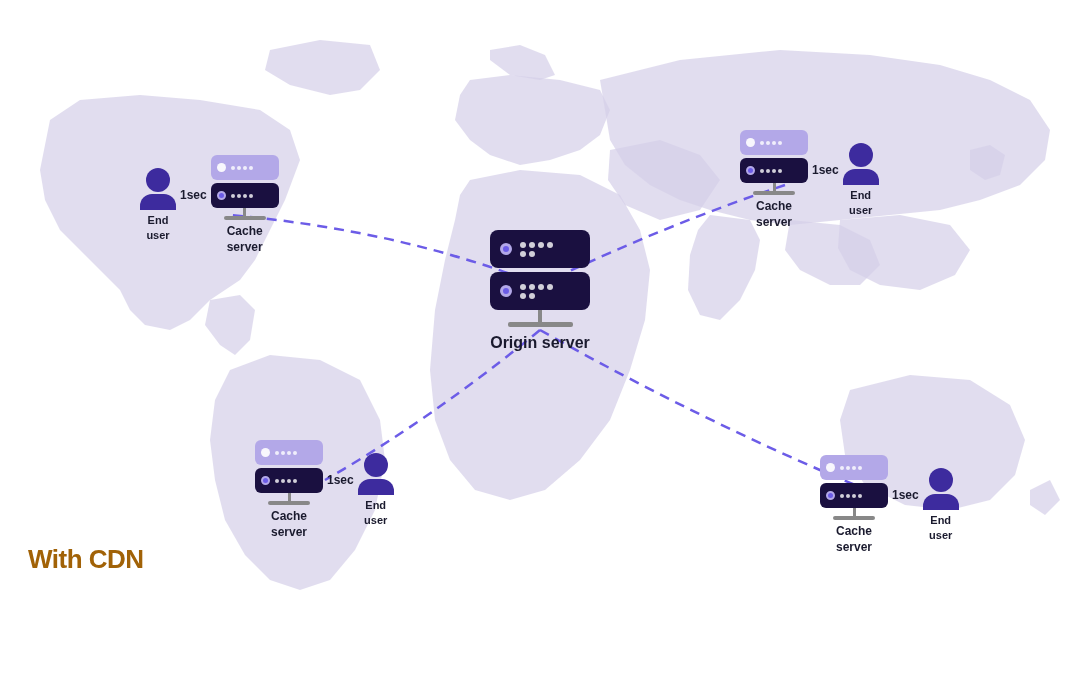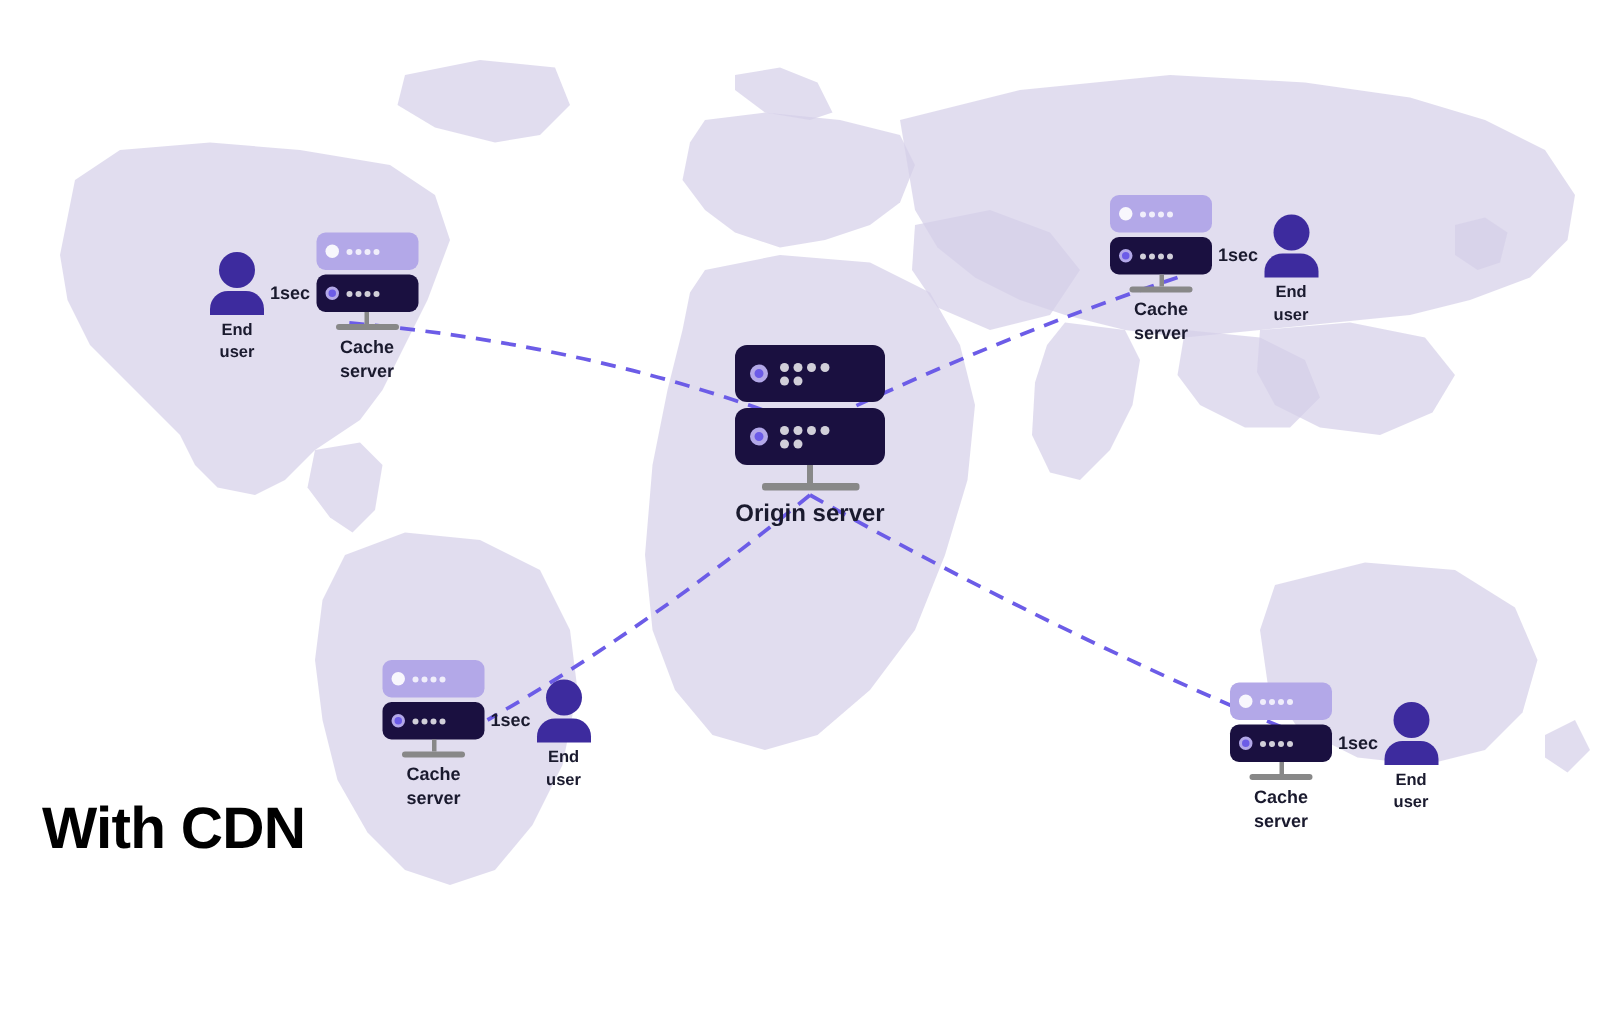--- a/index.html
+++ b/index.html
@@ -17,23 +17,23 @@
       top: 0; left: 0;
       width: 1080px;
       height: 675px;
       z-index: 0;
     }
 
     .with-cdn-label {
       position: absolute;
       left: 28px;
       bottom: 100px;
-      font-size: 39px;
+      font-size: 26px;
       font-weight: 900;
-      color: #000000;
+      color: #a16207;
       z-index: 3;
       letter-spacing: -0.5px;
     }
 
     
     .node {
       position: absolute;
       display: flex;
       flex-direction: column;
       align-items: center;

